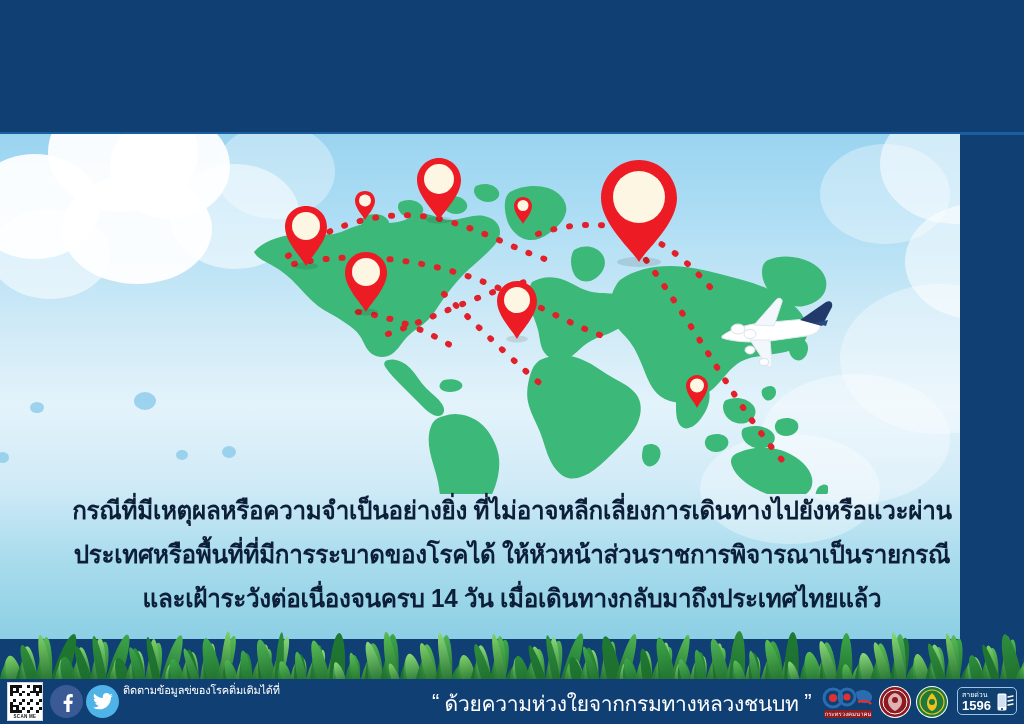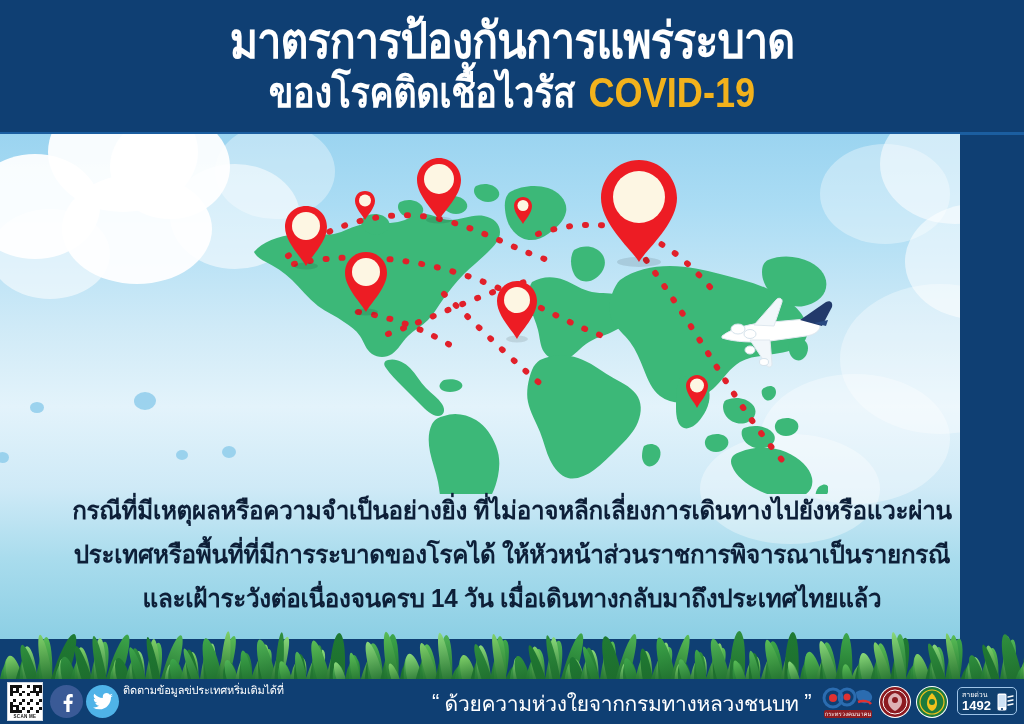--- a/index.html
+++ b/index.html
@@ -262,26 +262,20 @@
     position: absolute;
     right: 2px; top: 3px;
     width: 22px; height: 22px;
   }
 </style>
 </head>
 <body>
 
 <div id="poster">
 
-  <div class="header">
-    <div class="header-line1">มาตรการป้องกันการแพร่ระบาด</div>
-    <div class="header-line2">
-      <span>ของโรคติดเชื้อไวรัส</span><span class="covid">COVID-19</span>
-    </div>
-  </div>
   <div class="header-underline"></div>
 
   <div class="sky">
 
     <div class="cloud" style="left:48px; top:-42px; width:150px; height:120px;"></div>
     <div class="cloud" style="left:110px; top:-20px; width:120px; height:105px;"></div>
     <div class="cloud" style="left:-30px; top:20px; width:130px; height:105px;"></div>
     <div class="cloud" style="left:62px; top:40px; width:150px; height:110px;"></div>
     <div class="cloud soft" style="left:170px; top:30px; width:130px; height:105px;"></div>
     <div class="cloud soft" style="left:-10px; top:75px; width:120px; height:90px;"></div>
@@ -810,21 +804,21 @@
       </svg>
     </div>
 
     <div class="social tw">
       <svg width="20" height="18" viewBox="0 0 20 18" xmlns="http://www.w3.org/2000/svg">
         <path d="M20 2.4c-.74.33-1.53.55-2.36.65.85-.51 1.5-1.31 1.8-2.27-.79.47-1.67.81-2.6 1A4.1 4.1 0 0 0 13.85 0a4.1 4.1 0 0 0-4.1 4.1c0 .32.04.63.1.93A11.64 11.64 0 0 1 1.39.75a4.1 4.1 0 0 0 1.27 5.47A4.07 4.07 0 0 1 .8 5.71v.05a4.1 4.1 0 0 0 3.29 4.02 4.1 4.1 0 0 1-1.85.07 4.1 4.1 0 0 0 3.83 2.85A8.23 8.23 0 0 1 0 14.42 11.6 11.6 0 0 0 6.29 16.3c7.55 0 11.68-6.25 11.68-11.67l-.01-.53A8.3 8.3 0 0 0 20 2.4z" fill="#ffffff"></path>
       </svg>
     </div>
 
     <div class="follow-block">
-      <div class="follow-small">ติดตามข้อมูลข่ประเทศหริ่มเติมได้ที่</div>
+      <div class="follow-small">ติดตามข้อมูลข่ของโรคติ่มเติมได้ที่</div>
     </div>
 
     <div class="tagline">
       <span class="q">“</span>
       <span>ด้วยความห่วงใยจากกรมทางหลวงชนบท</span>
       <span class="q">”</span>
     </div>
 
     <div class="seals">
       <div class="seal seal-1">
@@ -854,21 +848,21 @@
           <circle cx="17" cy="17" r="15" fill="#1e7a3c"></circle>
           <circle cx="17" cy="17" r="12" fill="none" stroke="#f2c21c" stroke-width="1.2"></circle>
           <path d="M17 8 C20 11 22 14 22 18 C22 22 20 25 17 26 C14 25 12 22 12 18 C12 14 14 11 17 8 Z" fill="#f2c21c"></path>
           <circle cx="17" cy="17" r="3" fill="#1e7a3c"></circle>
         </svg>
       </div>
     </div>
 
     <div class="hotline">
       <div class="hotline-label">สายด่วน</div>
-      <div class="hotline-num">1492</div>
+      <div class="hotline-num">1596</div>
       <div class="hotline-icon">
         <svg viewBox="0 0 22 22" xmlns="http://www.w3.org/2000/svg">
           <rect x="5" y="2" width="10" height="18" rx="2" fill="#ffffff" stroke="#0f3f73" stroke-width="1"></rect>
           <rect x="6.5" y="4" width="7" height="12" fill="#cfe2f5"></rect>
           <circle cx="10" cy="18" r="1.1" fill="#0f3f73"></circle>
           <path d="M16 6 L21 5 M16 10 L21 9 M16 14 L21 13" stroke="#ffffff" stroke-width="1.4" stroke-linecap="round"></path>
         </svg>
       </div>
     </div>
   </div>

